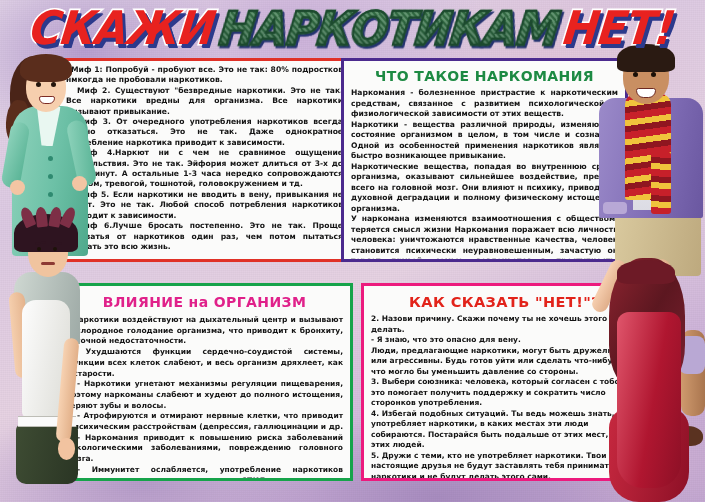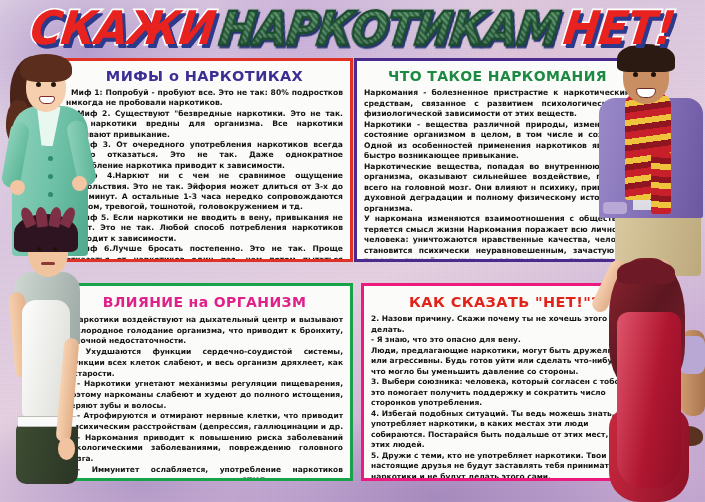--- a/index.html
+++ b/index.html
@@ -76,21 +76,21 @@
     font-family:"DejaVu Sans","Liberation Sans",sans-serif;
   }
   .pbody p{margin:0;}
   .ind1{text-indent:11px;}
   .ind2{text-indent:5px;}
 
   #panel-myths{left:56px;top:58px;width:297px;height:204px;border:3px solid #e03127;}
   #panel-myths .ph{color:#3d2e96;font-size:14.5px;margin:3px 0 4px 0;}
   #panel-myths .pbody{font-size:7.6px;line-height:10.4px;}
 
-  #panel-what{left:354px;top:58px;width:287px;height:204px;border:3px solid #4b2a8e;}
+  #panel-what{left:341px;top:58px;width:287px;height:204px;border:3px solid #4b2a8e;}
   #panel-what .ph{color:#1d8a43;font-size:14px;margin:3px 0 4px 0;}
   #panel-what .pbody{font-size:7.6px;line-height:10.5px;}
 
   #panel-effect{left:56px;top:283px;width:297px;height:198px;border:3px solid #16a34a;}
   #panel-effect .ph{color:#e0218a;font-size:14px;margin:4px 0 5px 0;}
   #panel-effect .pbody{font-size:7.5px;line-height:10.7px;}
 
   #panel-how{left:361px;top:283px;width:287px;height:198px;border:3px solid #ec1a7d;}
   #panel-how .ph{color:#e2231a;font-size:14.5px;margin:4px 0 4px 0;}
   #panel-how .pbody{font-size:7.5px;line-height:10.5px;text-align:left;}
@@ -259,21 +259,20 @@
     <div class="eye l"></div>
     <div class="eye r"></div>
     <div class="hair"></div>
     <div class="hair-front"></div>
     <div class="hip"></div>
     <div class="dress"></div>
   </div>
 
   <div class="panel" id="panel-myths">
     <div class="panel-inner">
-      <div class="ph">МИФЫ о НАРКОТИКАХ</div>
       <div class="pbody">
         <p class="ind2">Миф 1:  Попробуй - пробуют все. Это не так: 80% подростков нмкогда не пробовали наркотиков.</p>
         <p class="ind1">Миф 2. Существуют "безвредные наркотики. Это не так. Все наркотики вредны для организма.  Все наркотики вызывают привыкание.</p>
         <p class="ind1">Миф 3.  От  очередного   употребления  наркотиков   всегда можно отказаться. Это не  так.  Даже однократное потребление наркотика приводит к зависимости.</p>
         <p class="ind1">Миф 4.Наркют ни с чем не сравнимое ощущение удовольствия. Это не так. Эйфория может длиться от 3-х до 5-ти минут. А остальные 1-3 часа нередко сопровождаются бредом, тревогой, тошнотой, головокружением и тд.</p>
         <p class="ind1">Миф 5. Если наркотики не вводить в вену, привыкания  не будет. Это не так. Любой способ потребления наркотиков приводит к зависимости.</p>
         <p class="ind1">Миф 6.Лучше бросать постепенно. Это не так. Проще отказатья от наркотиков один раз, чем потом  пытаться сделать это всю жизнь.</p>
       </div>
     </div>
   </div>

